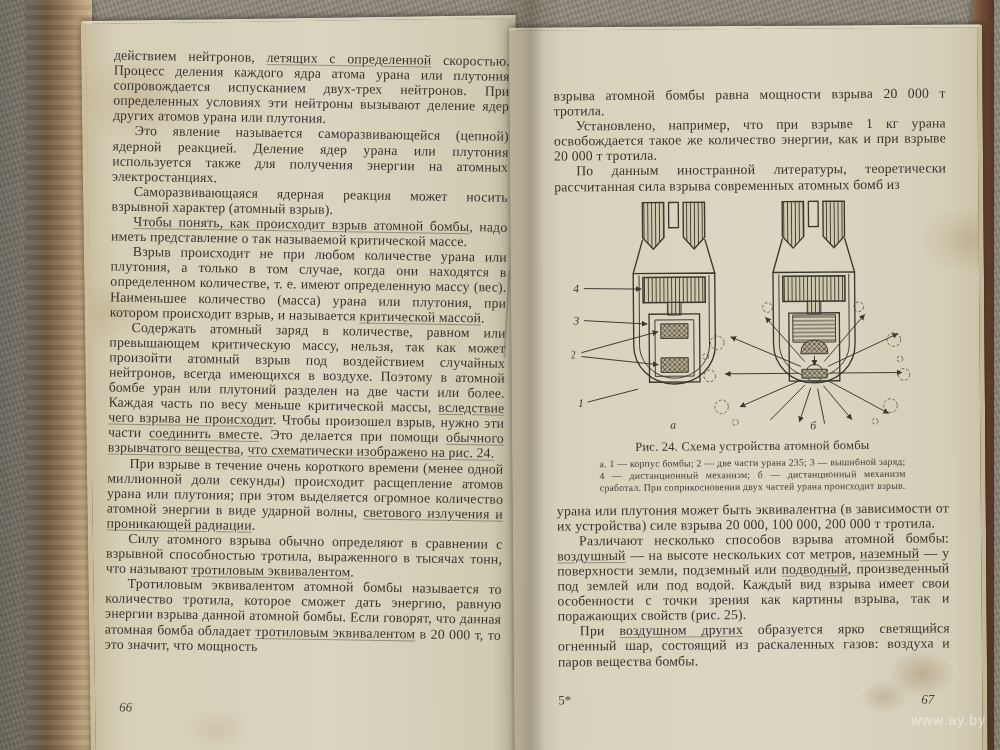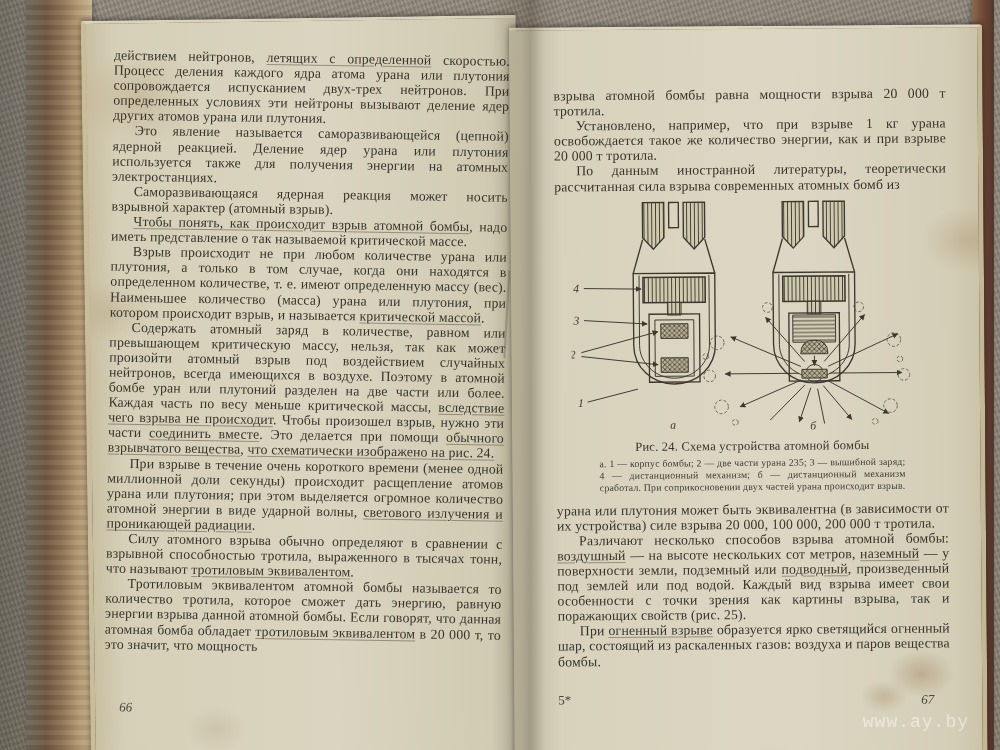--- a/index.html
+++ b/index.html
@@ -64,22 +64,22 @@
     text-underline-offset:2px;
   }
   .pencil-mark{position:absolute;right:12px;top:252px;width:2px;height:88px;
     background:rgba(95,88,70,.35);transform:rotate(4deg);}
   
   .figure-wrap{margin:4px 0 0 16px;}
   .fig-caption-title{text-align:center;font-size:12.6px;margin:6px 0 3px;letter-spacing:.2px;}
   .fig-caption-body{font-size:9.8px;line-height:11.9px;width:306px;margin:0 auto;
     text-align:justify;text-align-last:center;letter-spacing:.2px;color:#3f3b31;}
   
-  .watermark{position:absolute;right:31px;top:712px;z-index:9;
-    font-family:Liberation Mono, monospace;font-size:18px;letter-spacing:1px;
+  .watermark{position:absolute;right:14px;top:712px;z-index:9;
+    font-family:Liberation Sans, sans-serif;font-size:14px;letter-spacing:1px;
     color:rgba(255,255,255,.42);text-shadow:0 0 2px rgba(255,255,255,.15);}
   svg .lbl{font-family:"Liberation Serif","DejaVu Serif",serif;font-style:italic;font-size:12px;fill:#3c382e;}
 </style>
 </head>
 <body>
 
 <div id="scene">
 
   <div class="cover-left"></div>
   <div class="cover-right"></div>
@@ -201,21 +201,21 @@
             <text class="lbl" x="55" y="238" stroke="none">б</text>
           </g>
         </svg>
       </div>
 
       <div class="fig-caption-title">Рис. 24. Схема устройства атомной бомбы</div>
       <div class="fig-caption-body">а. 1 — корпус бомбы; 2 — две части урана 235; 3 — вышибной заряд; 4 — дистанционный механизм; б — дистанционный механизм сработал. При соприкосновении двух частей урана происходит взрыв.</div>
 
       <p style="margin-top:9px;">урана или плутония может быть эквивалентна (в зависимости от их устройства) силе взрыва 20 000, 100 000, 200 000 т тротила.</p>
       <p class="ind">Различают несколько способов взрыва атомной бомбы: <span class="pencil-u">воздушный</span> — на высоте нескольких сот метров, <span class="pencil-u">наземный</span> — у поверхности земли, подземный или <span class="pencil-u">подводный</span>, произведенный под землей или под водой. Каждый вид взрыва имеет свои особенности с точки зрения как картины взрыва, так и поражающих свойств (рис. 25).</p>
-      <p class="ind">При <span class="pencil-u">огненный взрыве</span> образуется ярко светящийся огненный шар, состоящий из раскаленных газов: воздуха и паров вещества бомбы.</p>
+      <p class="ind">При <span class="pencil-u">воздушном других</span> образуется ярко светящийся огненный шар, состоящий из раскаленных газов: воздуха и паров вещества бомбы.</p>
     </div>
 
     <div class="pagenum" style="left:44px;top:662px;font-style:normal;">5*</div>
     <div class="pagenum" style="right:48px;top:664px;font-style:italic;">67</div>
   </div>
 
   <div class="gutter"></div>
 
   <div class="watermark">www.ay.by</div>
 </div>

